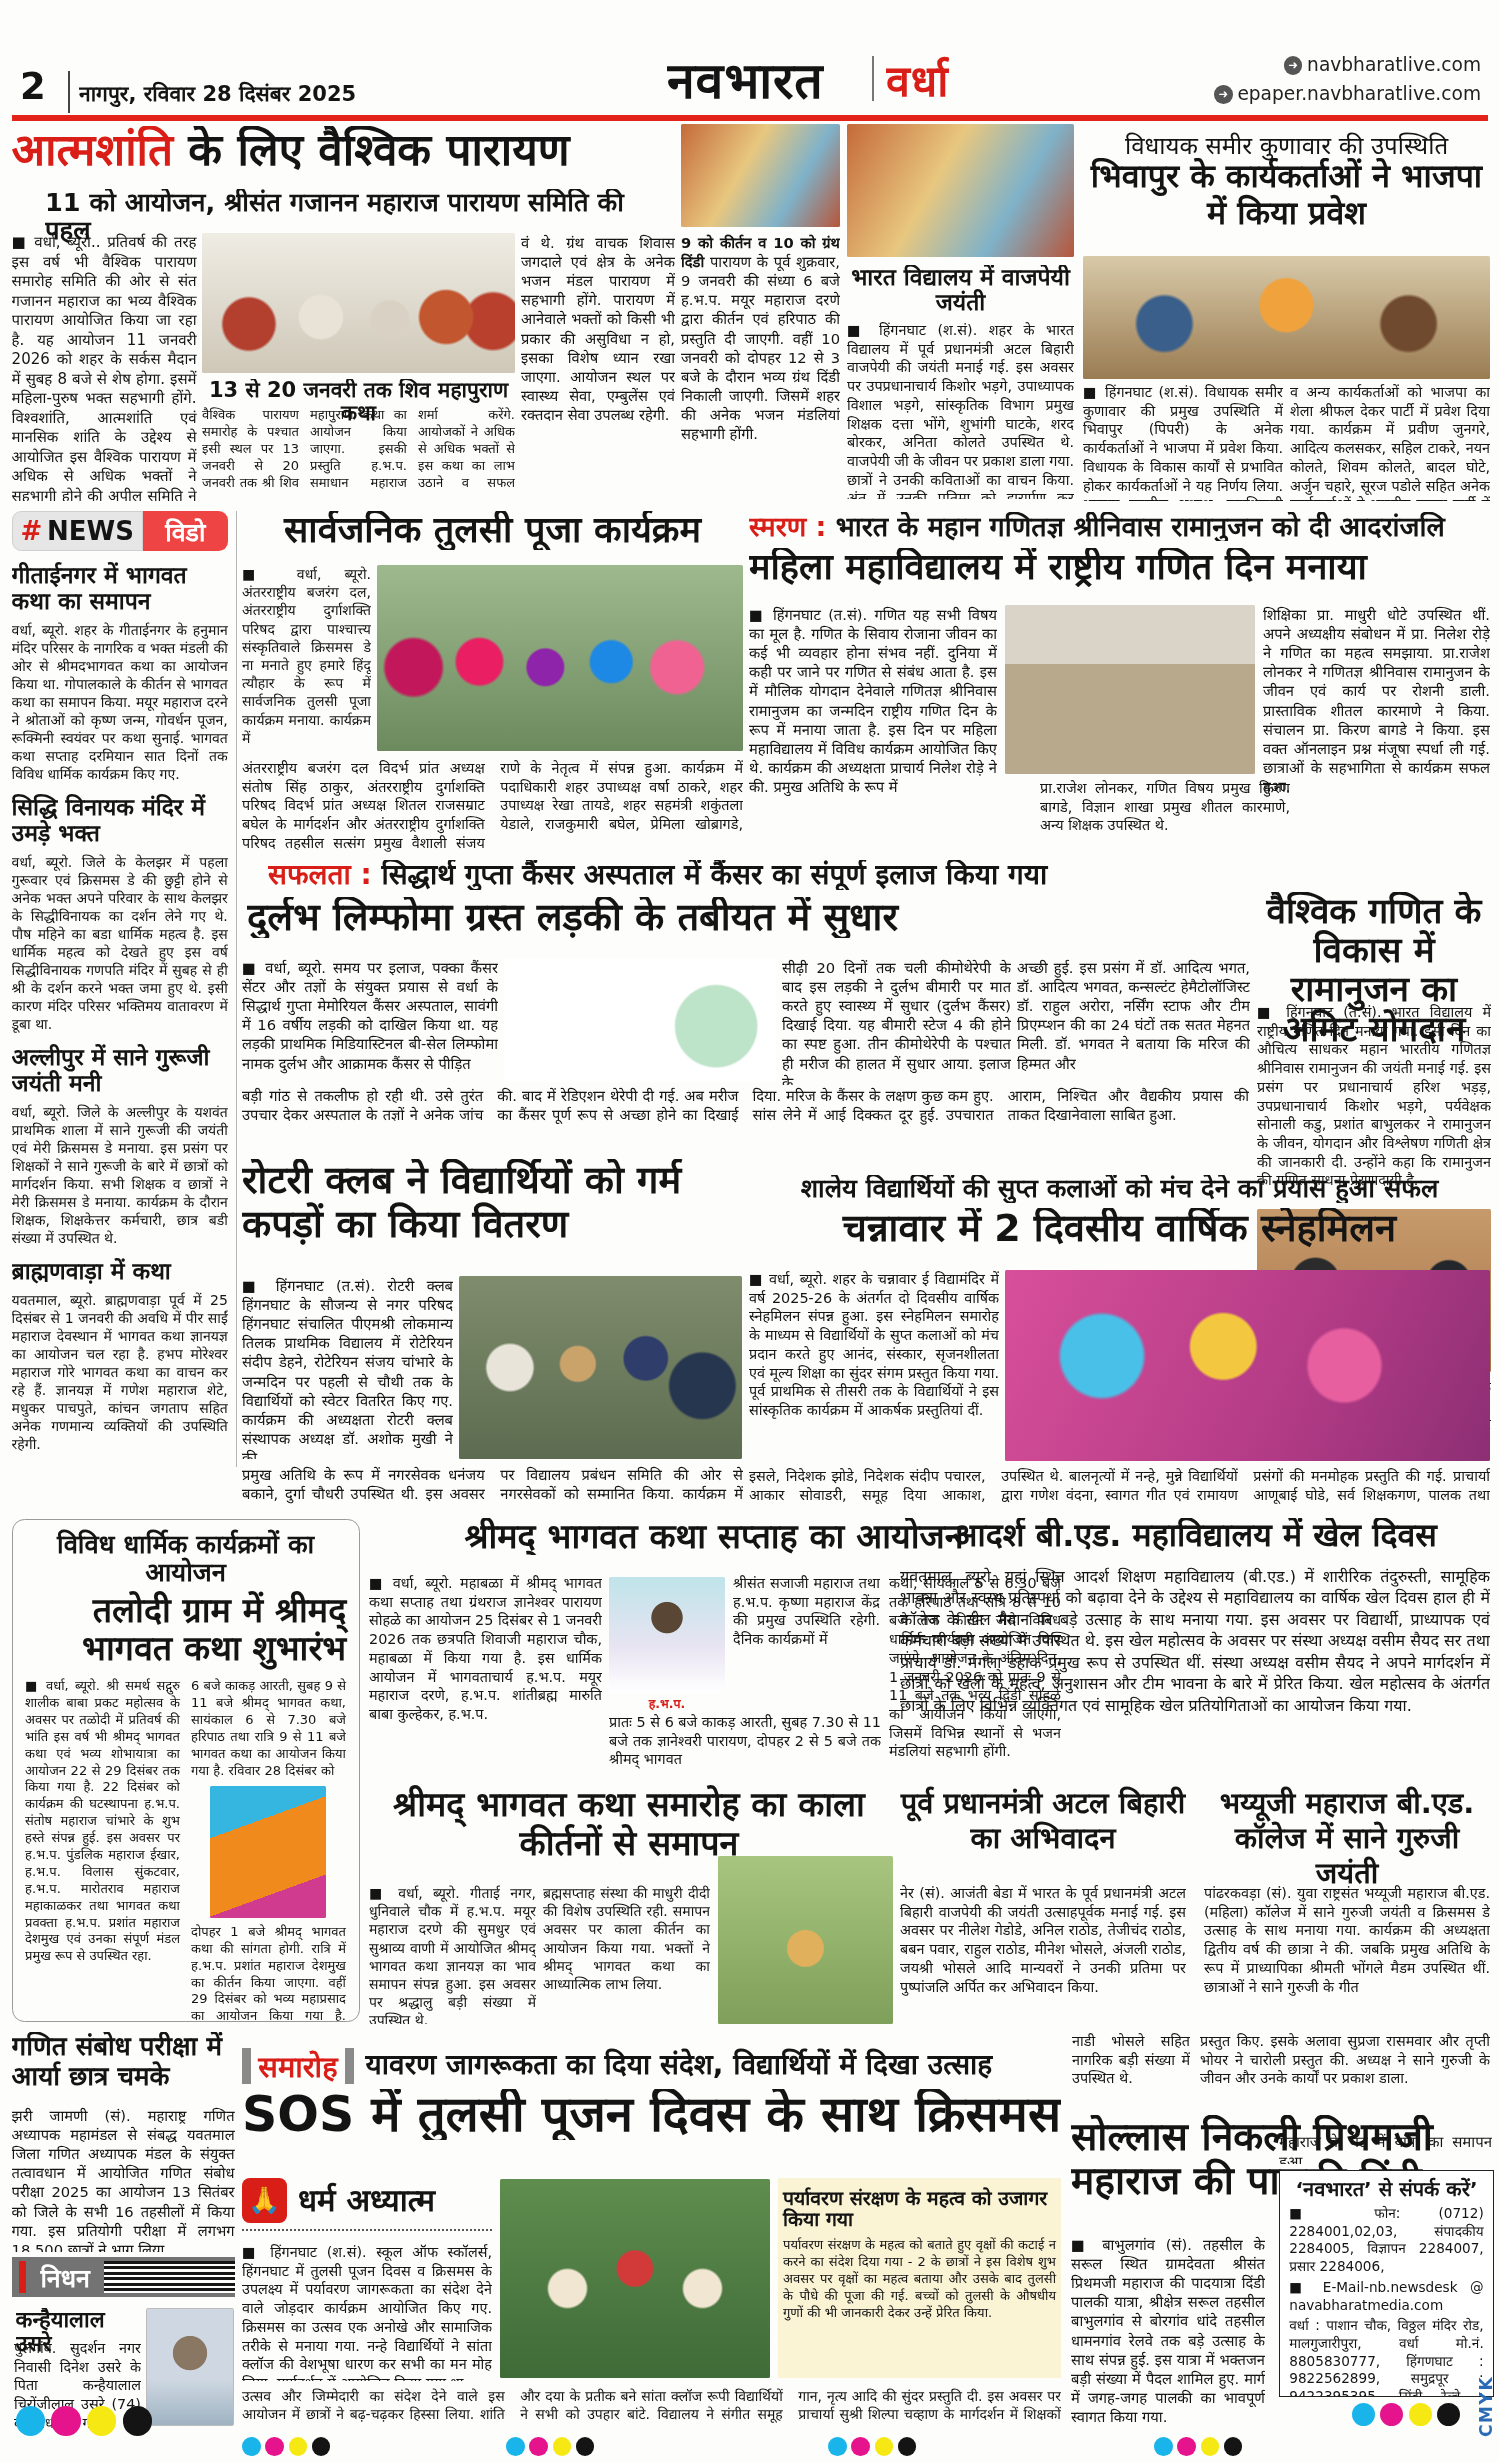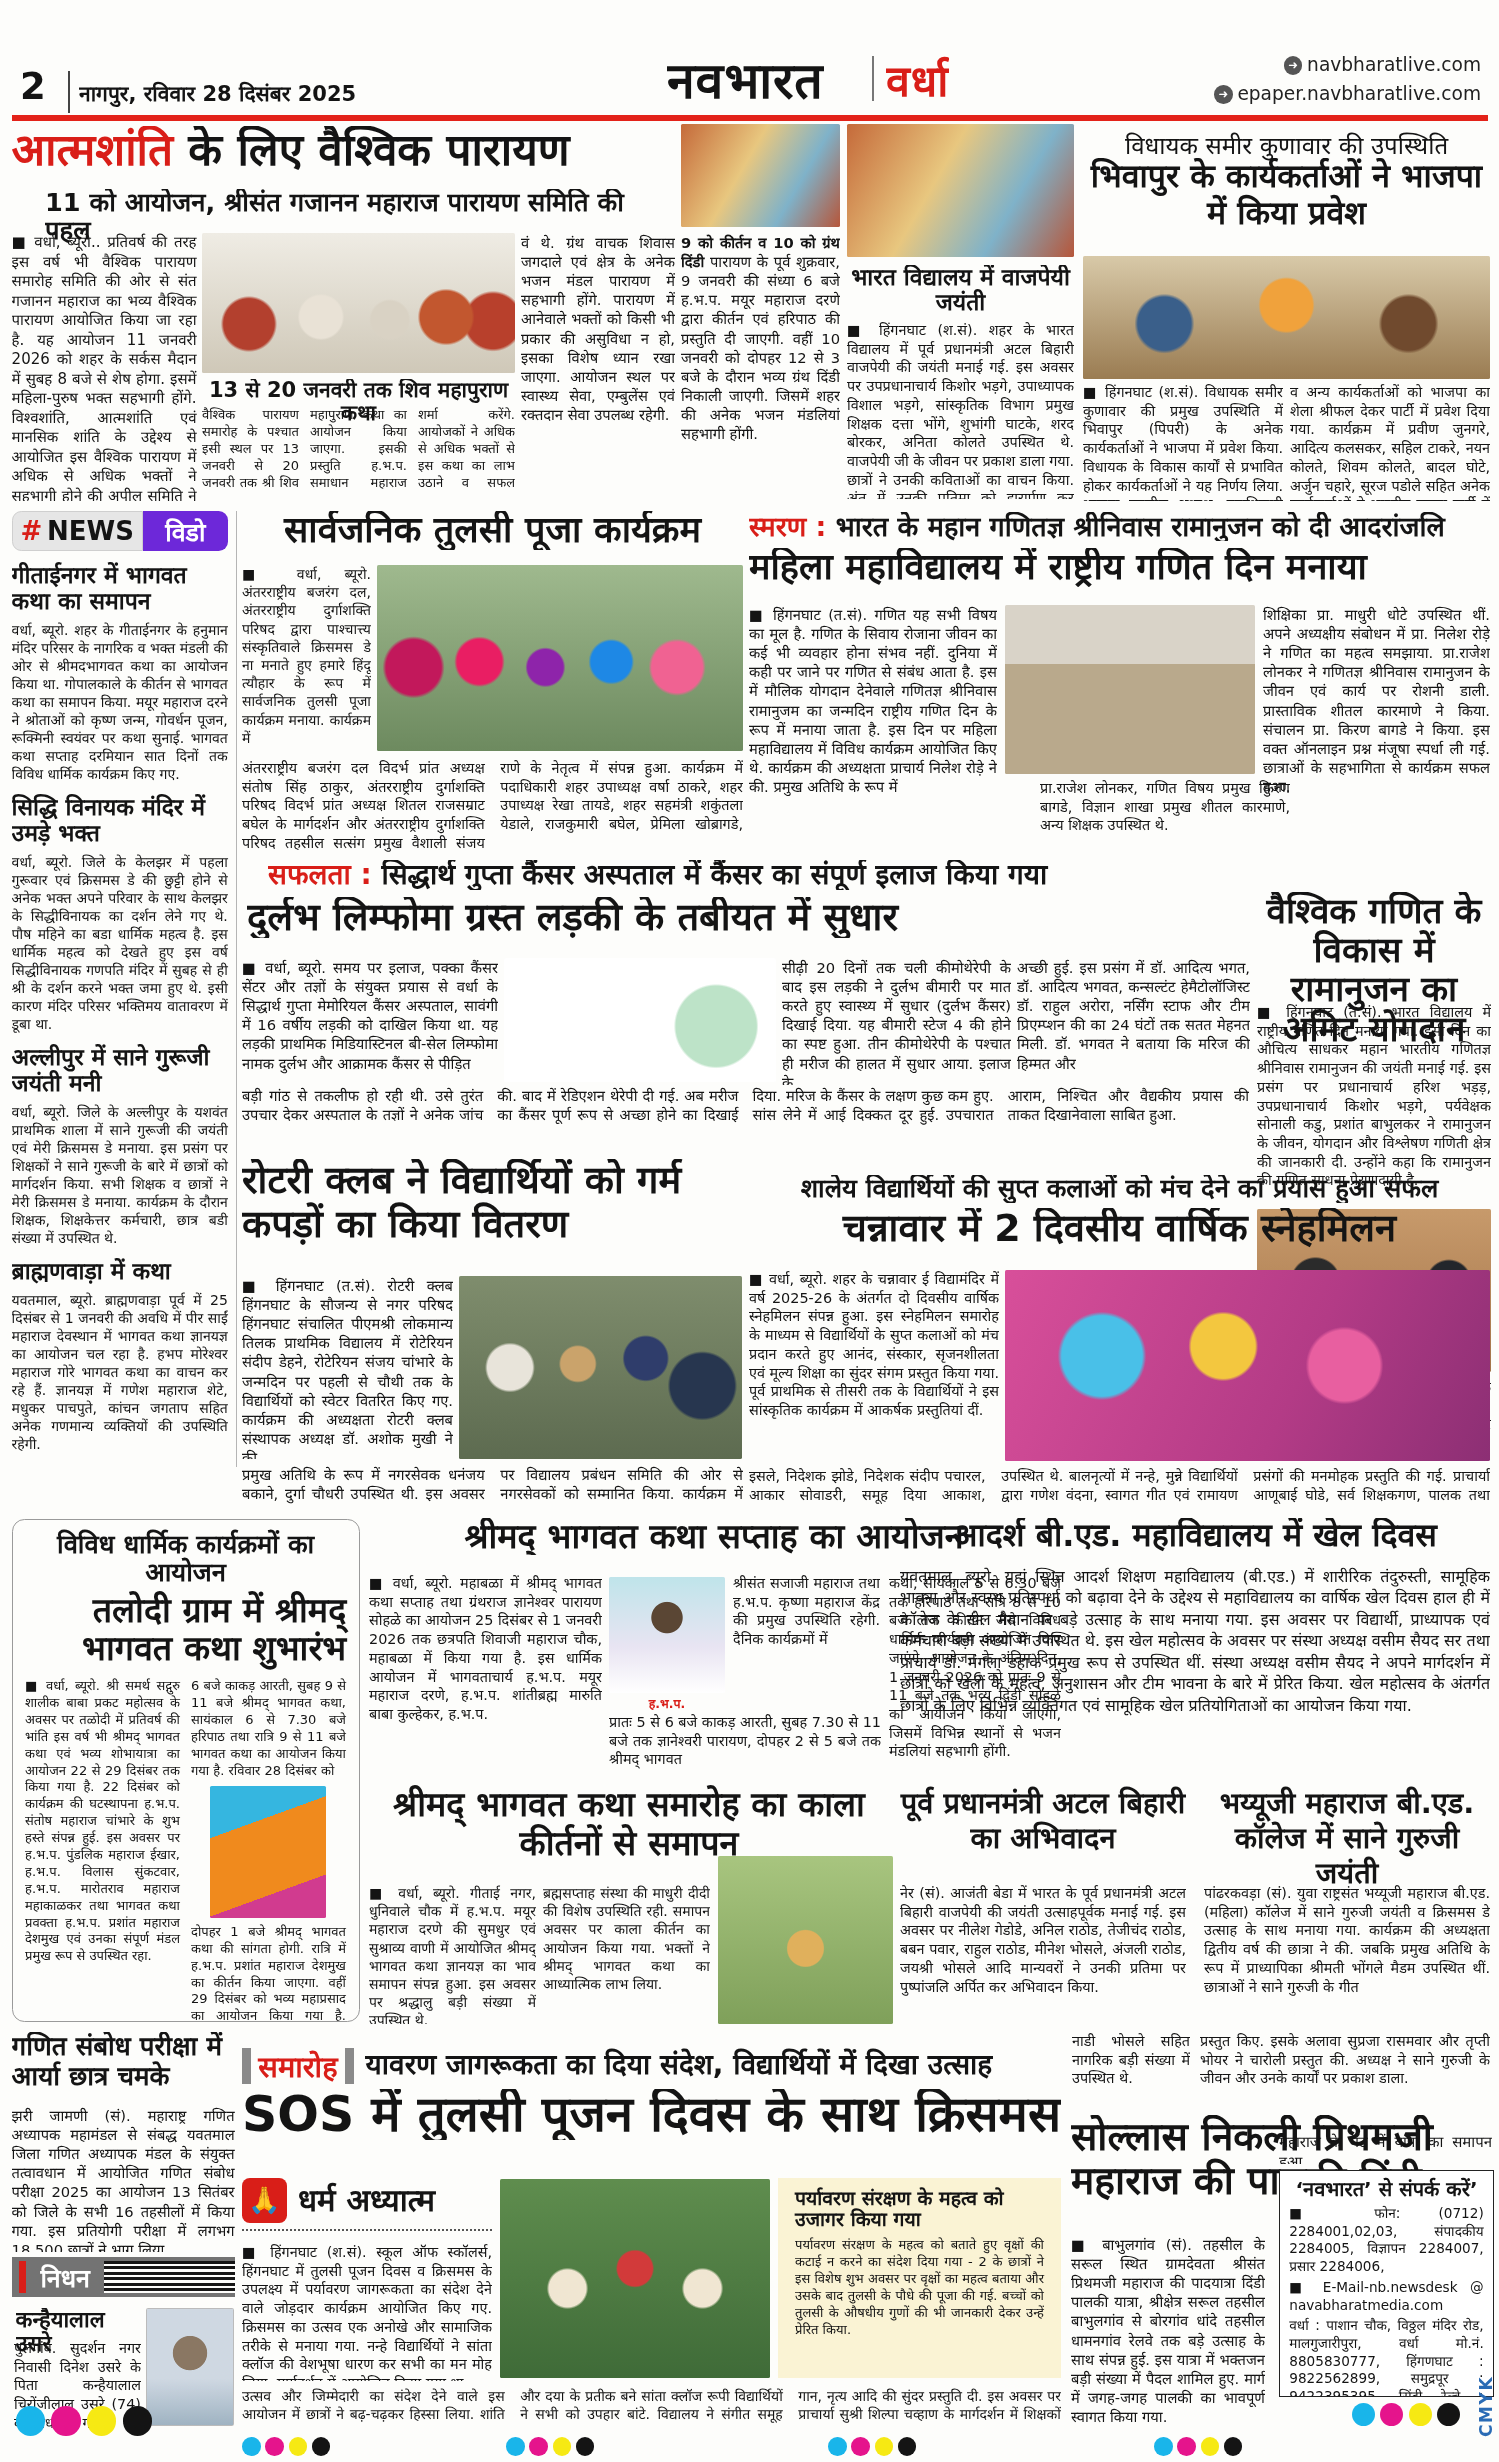--- a/index.html
+++ b/index.html
@@ -16,21 +16,21 @@
   .dot { display:inline-block; border-radius:50%; }
   .c-c{background:#19b5ea}.c-m{background:#e5148c}.c-y{background:#f6e913}.c-k{background:#141414}
   
   .mast { font-weight:800; letter-spacing:0.8px; }
   .urlrow { font-size:18.6px; color:#222; text-align:right; line-height:1.55; }
   .globe { display:inline-block; width:18.6px; height:18.6px; background:#555; border-radius:50%; color:#fff; font-size:11.6px; line-height:18.6px; text-align:center; vertical-align:middle; margin-right:4.7px; }
   
   .newswin { border-right:1.2px solid #b5b5b5; padding-right:7.8px; }
   .tagbar { display:flex; align-items:stretch; height:40px; margin-bottom:7.8px; }
   .tag-l { background:#e6e6e6; border:0.8px solid #cfcfcf; border-radius:9.3px 0 0 9.3px; flex:1; display:flex; align-items:center; justify-content:center; font-size:26px; font-weight:800; gap:4.7px;}
-  .tag-r { background:#6d28d9; border-radius:0 9.3px 9.3px 0; width:85px; display:flex; align-items:center; justify-content:center; color:#fff; font-size:25px; font-weight:bold; }
+  .tag-r { background:#ef4444; border-radius:0 9.3px 9.3px 0; width:85px; display:flex; align-items:center; justify-content:center; color:#fff; font-size:25px; font-weight:bold; }
   .nw-title { font-size:23px; font-weight:bold; line-height:1.14; margin:11px 0 6.2px; }
   .nw-body { font-size:14px; line-height:1.29; text-align:justify; }
   
   .ph-rel   { background:linear-gradient(120deg,#c56a3a,#e8c77f 40%,#7fb2c9 70%,#b6563a); }
   .ph-press { background:radial-gradient(circle at 15% 65%, #b3402e 0 9%, transparent 10%),radial-gradient(circle at 38% 60%, #e9e2d6 0 10%, transparent 11%),radial-gradient(circle at 60% 62%, #d9d2c4 0 9%, transparent 10%),radial-gradient(circle at 78% 60%, #c2572f 0 10%, transparent 11%),radial-gradient(circle at 93% 63%, #b8402c 0 9%, transparent 10%),linear-gradient(#efece4,#cfc8b8); }
   .ph-bjp   { background:radial-gradient(circle at 50% 40%, #f0a23c 0 12%, transparent 13%),radial-gradient(circle at 20% 55%, #3a5f8a 0 8%, transparent 9%),radial-gradient(circle at 80% 55%, #704a2e 0 8%, transparent 9%),linear-gradient(#d8c9a8,#9a7c52); }
   .ph-sari  { background:radial-gradient(circle at 10% 55%, #c2185b 0 8%, transparent 9%),radial-gradient(circle at 28% 52%, #e91e63 0 8%, transparent 9%),radial-gradient(circle at 46% 55%, #8e24aa 0 8%, transparent 9%),radial-gradient(circle at 64% 52%, #1e88e5 0 8%, transparent 9%),radial-gradient(circle at 82% 55%, #f06292 0 8%, transparent 9%),linear-gradient(#9fb98e,#6d8a5f); }
   .ph-ground{ background:linear-gradient(#d9d3c8 0 35%, #b9a98c 35% 100%),#b9a98c; }
   .ph-mic   { background:radial-gradient(circle at 25% 45%, #2b2b2b 0 12%, transparent 13%),radial-gradient(circle at 60% 50%, #32353c 0 10%, transparent 11%),radial-gradient(circle at 82% 45%, #23262b 0 10%, transparent 11%),linear-gradient(#c79a6b,#a4744a); }
   .ph-ill   { background:radial-gradient(circle at 78% 55%, #bde3c8 0 18%, #fff 19%),linear-gradient(105deg,#2e2a28 0 30%, #f2c49b 30% 55%, #fff 55%); }
@@ -44,21 +44,21 @@
   
   .obit-bar { background:#737373; display:flex; align-items:center; }
   .obit-red { width:7px; height:80%; background:#d91e18; margin-left:7.8px; }
   .obit-txt { color:#fff; font-size:25px; font-weight:bold; margin:0 14px; }
   .obit-stripes { flex:1; height:80%; background:repeating-linear-gradient(#161616 0 3.1px, #fdfdfb 3.1px 5.4px); }
   
   .gbar { display:inline-block; width:8.5px; height:36px; background:#8a8a8a; vertical-align:middle; }
   .samaroh { color:#d91e18; font-weight:bold; font-size:29px; vertical-align:middle; margin:0 7.8px; }
   .dharm-ic { display:inline-block; width:45px; height:45px; background:#d91e18; border-radius:7.8px; color:#fff; font-size:26px; line-height:45px; text-align:center; vertical-align:middle; margin-right:11px; }
   .dotted { border-bottom:2.3px dotted #555; }
-  .ybox { background:#faf3d4; padding:11px 17px; }
+  .ybox { background:#faf3d4; padding:11px 5px; }
   .cbox { border:1.9px solid #222; padding:7.8px 9.3px; background:#fff; }
   .vtxt { writing-mode:vertical-rl; transform:rotate(180deg); font-size:17px; font-weight:bold; color:#2a6bb5; letter-spacing:1.6px; }
 </style>
 </head>
 <body>
 
 <div class="page">
 
   <div class="abs" style="left:20px; top:65px; font-size:37px; font-weight:600;">2</div>
   <div class="abs" style="left:68px; top:71px; width:1.6px; height:42px; background:#444;"></div>

